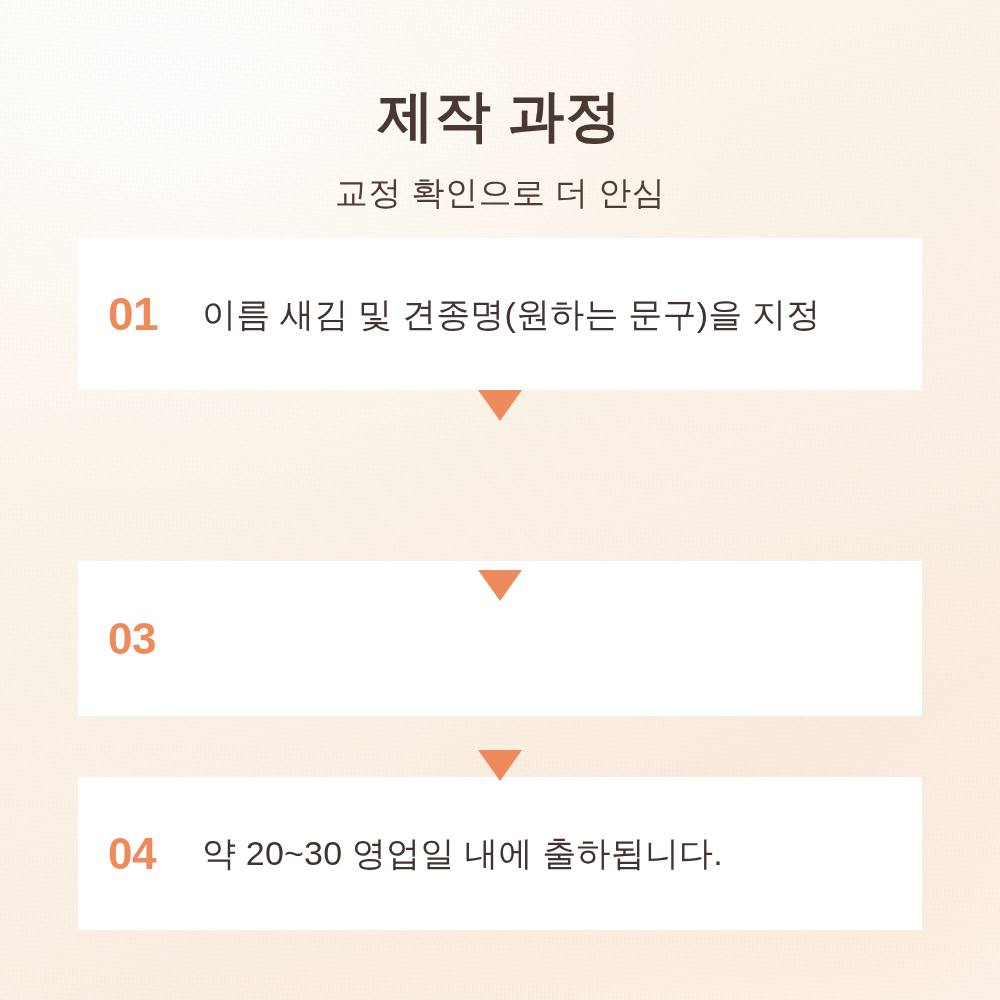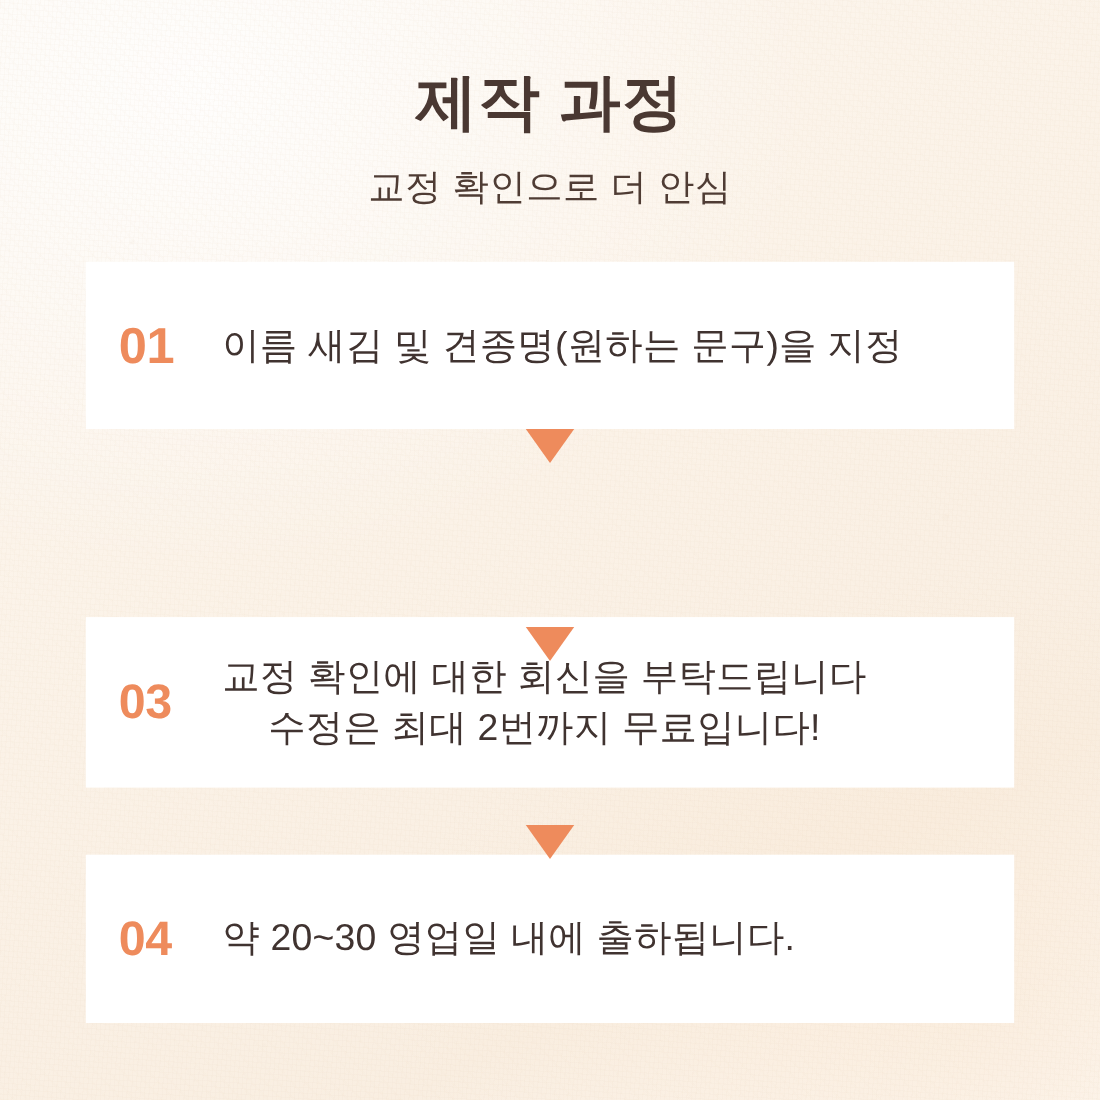--- a/index.html
+++ b/index.html
@@ -49,20 +49,21 @@
   #header {
     position:absolute; left:0; right:0; top:64px;
     text-align:center; z-index:3;
   }
   #title {
     font-size:56px;
     font-weight:bold;
     color:#4a3832;
     letter-spacing:1px;
     line-height:1.05;
+    margin-top:23px;
   }
   #subtitle {
     margin-top:29px;
     font-size:33px;
     font-weight:normal;
     color:#4f3c34;
     letter-spacing:0.5px;
     line-height:1.1;
   }
 
@@ -133,24 +134,20 @@
       </div>
     </div>
 
     <div class="arrow" style="top:390px;"></div>
 
 
     <div class="arrow" style="top:570px;"></div>
 
     <div class="card" style="top:561px; height:155px;">
       <div class="step-num">03</div>
-      <div class="step-body">
-        <span class="line">교정 확인에 대한 회신을 부탁드립니다</span>
-        <span class="line">수정은 최대 2번까지 무료입니다!</span>
-      </div>
     </div>
 
     <div class="arrow" style="top:750px;"></div>
 
     <div class="card" style="top:777px; height:153px;">
       <div class="step-num">04</div>
       <div class="step-body">
         <span class="line">약 20~30 영업일 내에 출하됩니다.</span>
       </div>
     </div>

